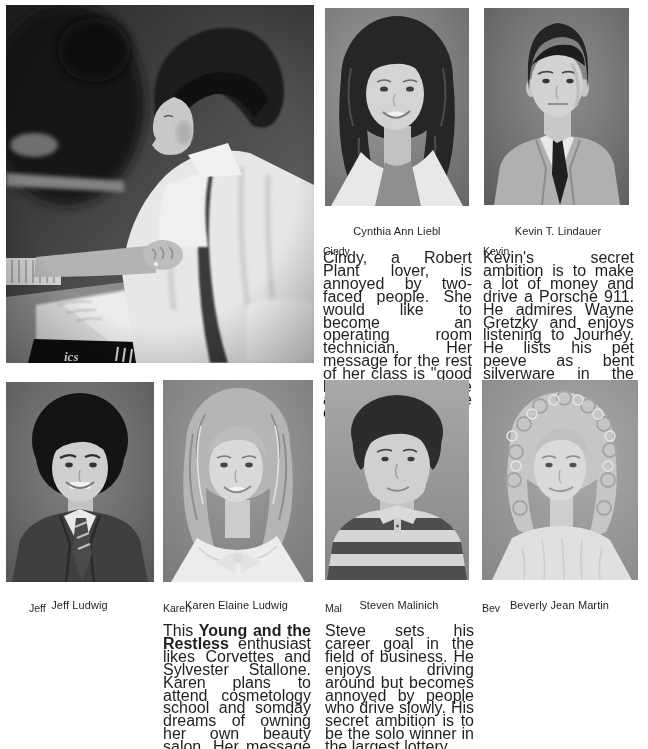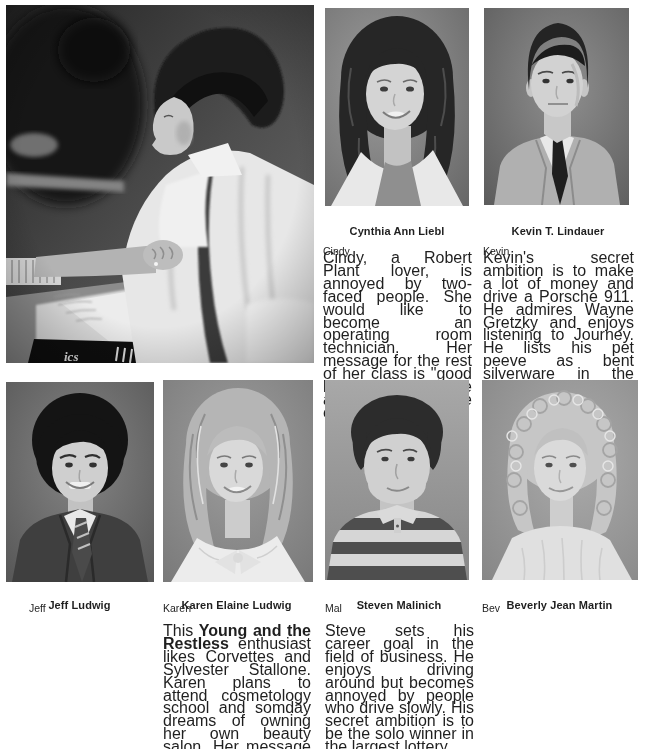--- a/index.html
+++ b/index.html
@@ -5,21 +5,21 @@
   html,body{margin:0;padding:0;background:#ffffff;}
   .page{
     position:relative;width:648px;height:749px;background:#ffffff;
     font-family:"Liberation Sans",sans-serif;color:#1f1f1f;overflow:hidden;
   }
   .photo{position:absolute;overflow:hidden;background:#8a8a8a;}
   .photo svg{display:block;width:100%;height:100%;}
   .profile{position:absolute;}
   .pphoto{position:absolute;overflow:hidden;background:#8a8a8a;}
   .pphoto svg{display:block;width:100%;height:100%;}
-  .sname{position:absolute;left:0;width:100%;text-align:center;font-weight:bold;
+  .sname{position:absolute;left:0;width:100%;text-align:center;font-weight:normal;
          font-size:11px;letter-spacing:.1px;white-space:nowrap;}
   .nick{position:absolute;left:1px;font-size:10.5px;}
   .bio{position:absolute;left:1px;right:0;font-size:16px;line-height:12.9px;
        text-align:justify;margin:0;}
   
   #pf-cynthia{left:322px;top:8px;width:150px;height:352px;}
   #pf-kevin{left:482px;top:8px;width:152px;height:352px;}
   #pf-cynthia .sname,#pf-kevin .sname{top:206px;}
   #pf-cynthia .nick,#pf-kevin .nick{top:237px;}
   #pf-cynthia .bio,#pf-kevin .bio{top:244px;}

